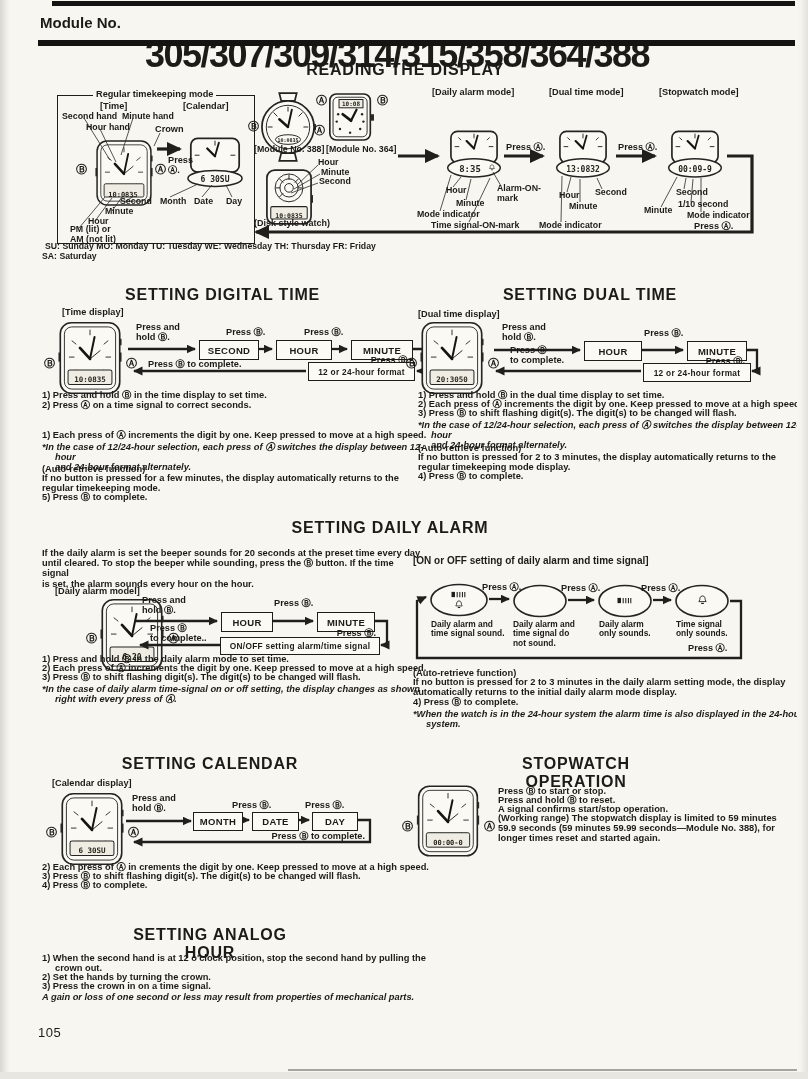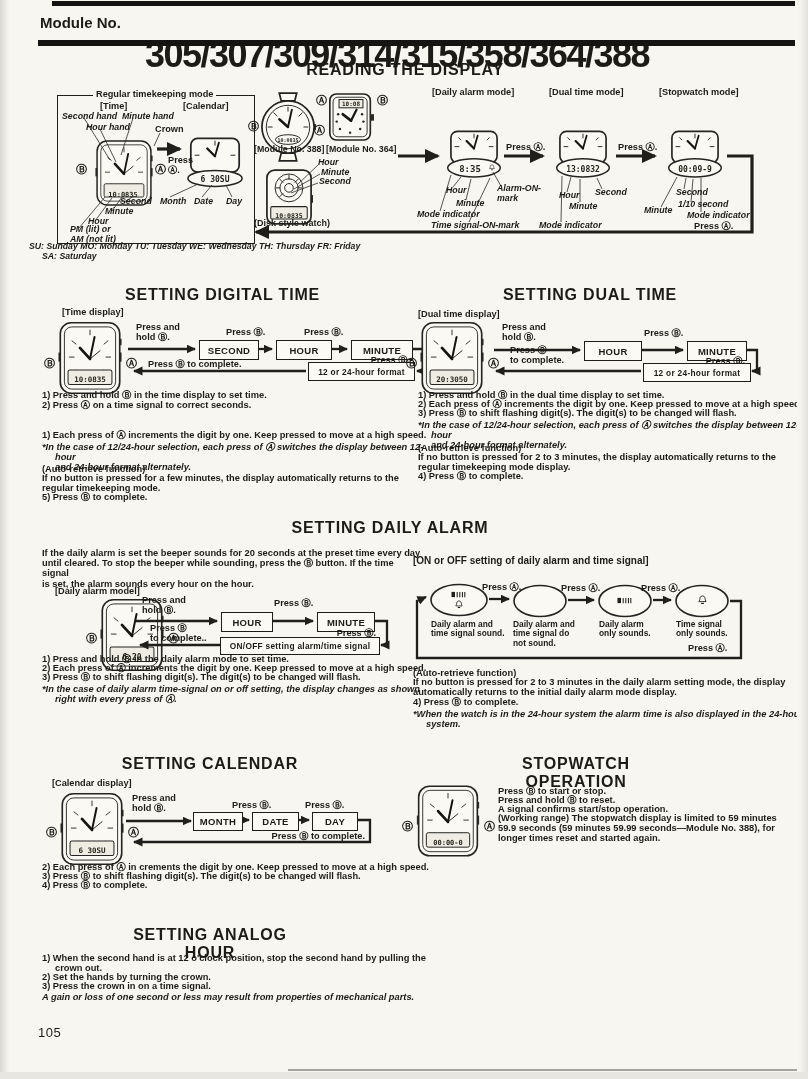--- a/index.html
+++ b/index.html
@@ -5,21 +5,21 @@
   html,body{margin:0;padding:0;background:#c9c8c3;}
   .page{position:relative;width:808px;height:1079px;background:#f7f6f0;overflow:hidden;
         font-family:"Liberation Sans","DejaVu Sans",sans-serif;color:#1c1b18;}
   .edgeL{position:absolute;left:0;top:0;width:10px;height:1079px;
          background:linear-gradient(90deg,#d8d6d0,#f0efe9 70%,#f7f6f0);}
   .edgeR{position:absolute;right:0;top:0;width:11px;height:1079px;
          background:linear-gradient(270deg,#e4e2dc,#f3f2ec 60%,#f7f6f0);}
   .edgeB{position:absolute;left:0;top:1072px;width:808px;height:7px;background:#e7e6e1;}
   .bar{position:absolute;background:#151412;}
   .t{position:absolute;font-weight:bold;font-size:9.5px;line-height:1.1;white-space:pre-line;color:#1c1b18;}
-  .ti{font-style:italic;font-size:8.8px;}
+  .ti{font-size:8.8px;}
   .lb{font-size:9.2px;}
   .cap{font-size:8.4px;line-height:1.12;}
   .h1{font-size:16px;letter-spacing:.8px;text-align:center;}
   .stp{font-size:9.3px;line-height:1.05;padding-left:13px;text-indent:-13px;font-weight:bold;}
   .nt{font-style:italic;}
   .big{font-size:36px;font-weight:bold;letter-spacing:-1.5px;line-height:1;margin-top:33px;}
   .mlab{font-size:15px;font-weight:600;}
   .pg{font-size:13px;font-weight:500;letter-spacing:.5px;}
   .circ{font-size:11px;font-weight:bold;}
   .fbox{position:absolute;border:1.7px solid #1e1d1a;background:#fbfaf5;display:flex;align-items:center;
@@ -348,21 +348,21 @@
   <div class="t ti" style="left:431px;top:221px">Time signal-ON-mark</div>
   <div class="t ti" style="left:559px;top:191px">Hour</div>
   <div class="t ti" style="left:569px;top:202px">Minute</div>
   <div class="t ti" style="left:595px;top:188px">Second</div>
   <div class="t ti" style="left:539px;top:221px">Mode indicator</div>
   <div class="t ti" style="left:676px;top:188px">Second</div>
   <div class="t ti" style="left:644px;top:206px">Minute</div>
   <div class="t ti" style="left:678px;top:200px">1/10 second</div>
   <div class="t ti" style="left:687px;top:211px">Mode indicator</div>
   <div class="t lb" style="left:694px;top:221px">Press Ⓐ.</div>
-  <div class="t ti" style="left:29px;top:242px;font-size:8.7px">SU: Sunday MO: Monday TU: Tuesday WE: Wednesday TH: Thursday FR: Friday</div>
+  <div class="t ti" style="left:45px;top:242px;font-size:8.7px">SU: Sunday MO: Monday TU: Tuesday WE: Wednesday TH: Thursday FR: Friday</div>
   <div class="t ti" style="left:42px;top:252px;font-size:8.7px">SA: Saturday</div>
 
   <div class="t h1" style="left:115px;top:286px;width:215px">SETTING DIGITAL TIME</div>
   <div class="t lb" style="left:62px;top:307px">[Time display]</div>
   <div class="t circ" style="left:44px;top:357px">Ⓑ</div>
   <div class="t circ" style="left:126px;top:357px">Ⓐ</div>
   <div class="t lb" style="left:136px;top:322px">Press and
 hold Ⓑ.</div>
   <div class="fbox" style="left:199px;top:340px;width:58px;height:18px">SECOND</div>
   <div class="t lb" style="left:226px;top:327px">Press Ⓑ.</div>

